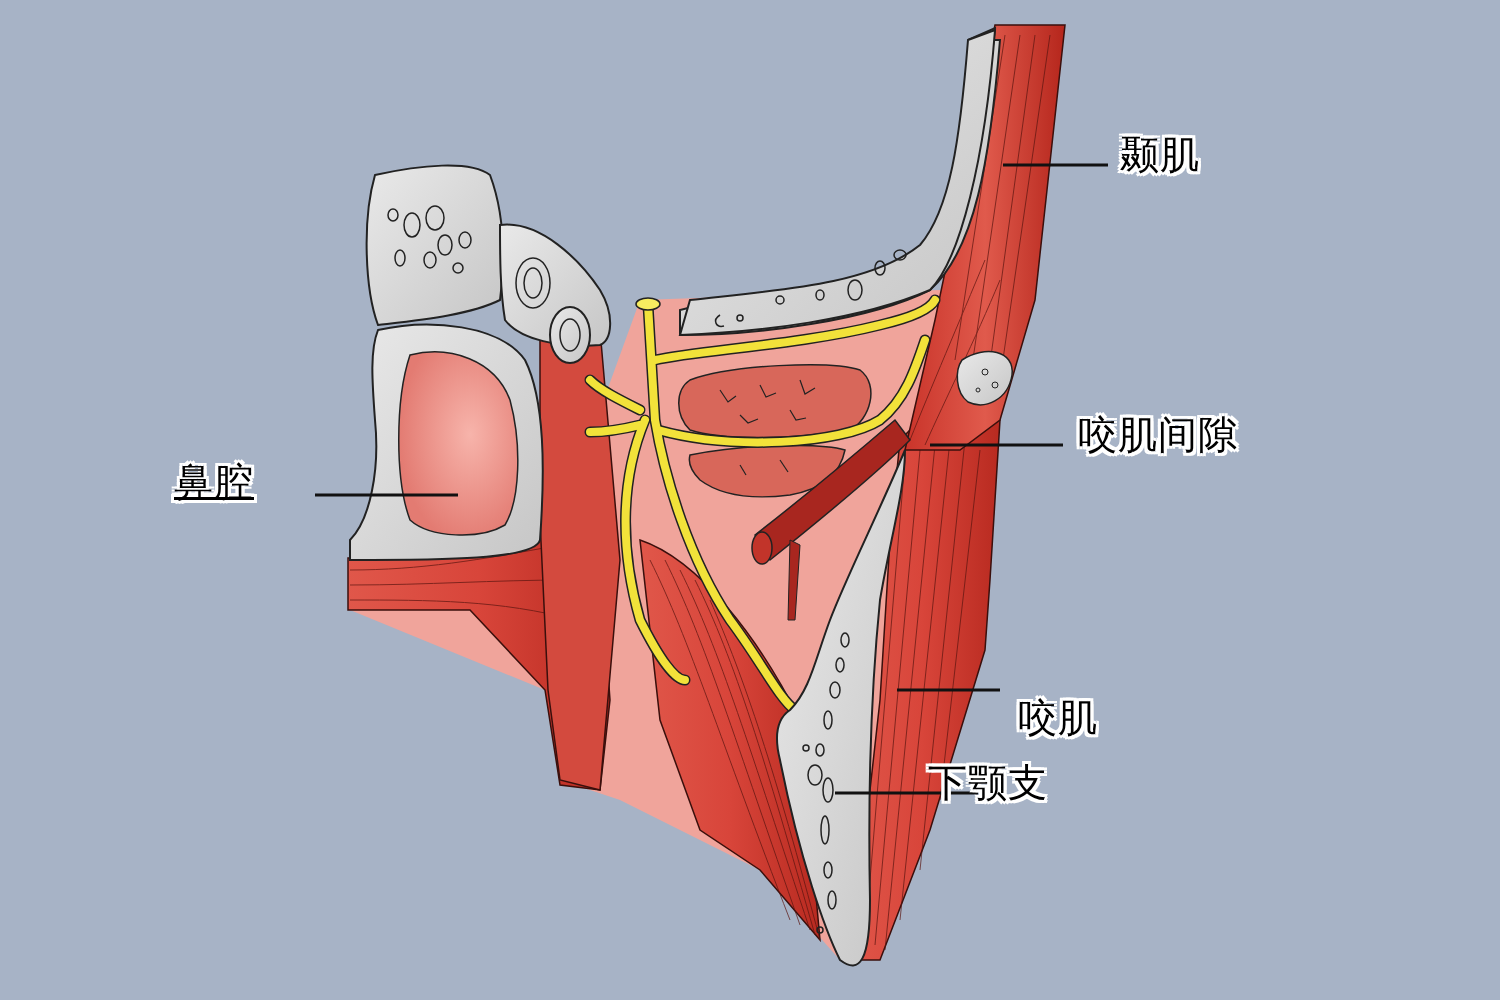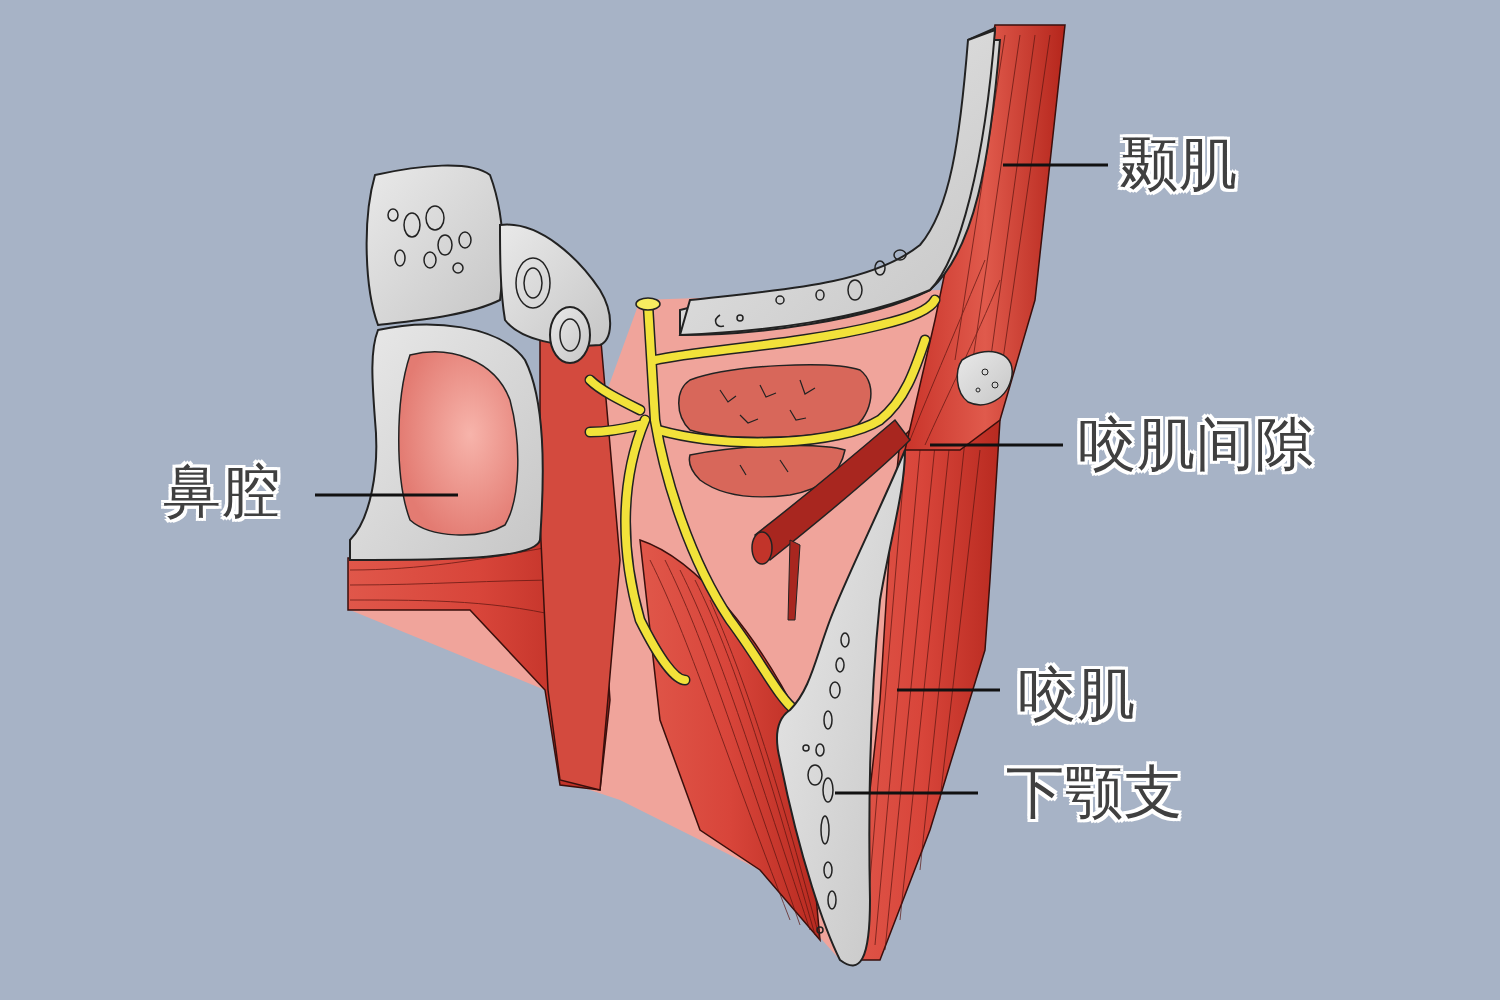--- a/index.html
+++ b/index.html
@@ -1,23 +1,23 @@
 <!DOCTYPE html>
 <html><head>
 <meta charset="utf-8">
 <style>
   html, body { margin: 0; padding: 0; }
   body { width: 1500px; height: 1000px; background: #a7b3c6; overflow: hidden; position: relative; font-family: "DejaVu Sans", sans-serif; }
   #canvas { position: absolute; left: 0; top: 0; width: 1500px; height: 1000px; }
   .label {
     position: absolute;
     font-family: "DejaVu Sans", sans-serif;
-    font-size: 58px;
+    font-size: 39px;
     font-weight: 500;
-    color: #404040;
+    color: #000000;
     letter-spacing: 1px;
     line-height: 1;
     white-space: nowrap;
     text-shadow:
       -3px -3px 0 #fff, 3px -3px 0 #fff, -3px 3px 0 #fff, 3px 3px 0 #fff,
       0 -3px 0 #fff, 0 3px 0 #fff, -3px 0 0 #fff, 3px 0 0 #fff;
   }
 </style>
 </head>
 <body>
@@ -205,15 +205,15 @@
     <line x1="1003" y1="165" x2="1108" y2="165"></line>
     <line x1="930" y1="445" x2="1063" y2="445"></line>
     <line x1="315" y1="495" x2="458" y2="495"></line>
     <line x1="897" y1="690" x2="1000" y2="690"></line>
     <line x1="835" y1="793" x2="978" y2="793"></line>
   </g>
 </svg>
 
 <div class="label" style="left:1120px; top:135px;">颞肌</div>
 <div class="label" style="left:1078px; top:415px;text-align:right;">咬肌间隙</div>
-<div class="label" style="left:163px; top:462px;">鼻腔</div>
-<div class="label" style="left:1018px; top:665px;">咬肌</div>
-<div class="label" style="left:1006px; top:763px;">下颚支</div>
+<div class="label" style="left:174px; top:462px;text-decoration:underline;">鼻腔</div>
+<div class="label" style="left:1018px; top:698px;">咬肌</div>
+<div class="label" style="left:928px; top:763px;">下颚支</div>
 
 </body></html>

